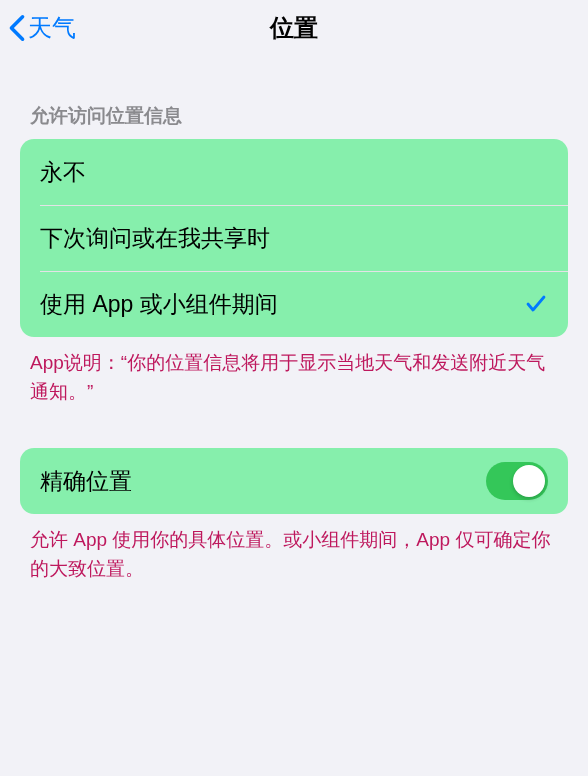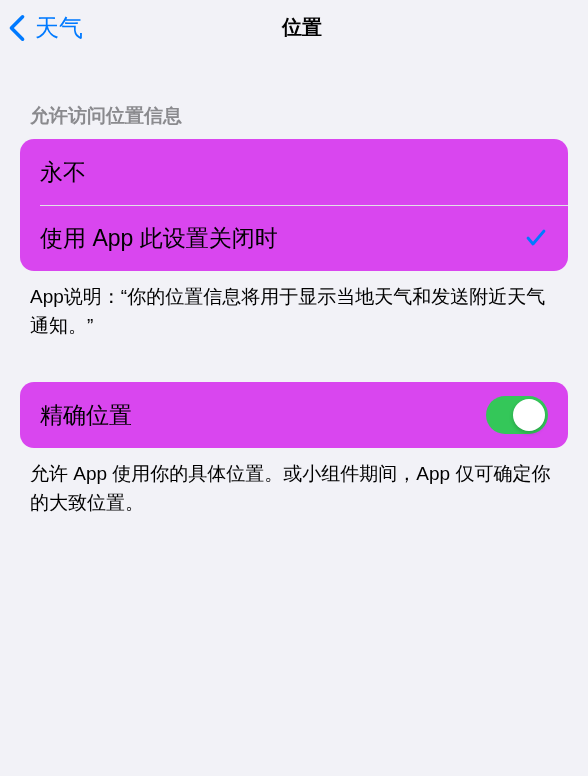--- a/index.html
+++ b/index.html
@@ -21,43 +21,42 @@
       align-items: center;
       position: relative;
       padding: 0 8px;
     }
     .back-button {
       display: flex;
       align-items: center;
       color: #007aff;
       font-size: 24px;
       cursor: pointer;
-      gap: 9px;
+      gap: 2px;
     }
     .back-button svg {
       width: 18px;
       height: 28px;
     }
     .nav-title {
       position: absolute;
       left: 50%;
       transform: translateX(-50%);
-      font-size: 20px;
+      font-size: 24px;
       font-weight: 600;
       color: #000;
-      margin-left: 8px;
     }
     .section-header {
       padding: 48px 30px 10px 30px;
       font-size: 19px;
       color: #8a8a8e;
       font-weight: bold;
     }
     .list-group {
-      background: #d946ef;
+      background: #86efac;
       border-radius: 14px;
       margin: 0 20px;
       overflow: hidden;
     }
     .list-item {
       display: flex;
       align-items: center;
       justify-content: space-between;
       min-height: 66px;
       padding: 0 20px;
@@ -76,21 +75,21 @@
       background: #e3e3e6;
     }
     .checkmark {
       color: #007aff;
       width: 24px;
       height: 24px;
     }
     .section-footer {
       padding: 12px 30px 0 30px;
       font-size: 19px;
-      color: #000000;
+      color: #be185d;
       line-height: 1.5;
     }
     .toggle {
       width: 62px;
       height: 38px;
       background: #34c759;
       border-radius: 19px;
       position: relative;
       cursor: pointer;
     }
@@ -121,21 +120,24 @@
   <div class="nav-title">位置</div>
 </div>
 
 <div class="section-header">允许访问位置信息</div>
 
 <div class="list-group">
   <div class="list-item">
     <span>永不</span>
   </div>
   <div class="list-item">
-    <span>使用 App 此设置关闭时</span>
+    <span>下次询问或在我共享时</span>
+  </div>
+  <div class="list-item">
+    <span>使用 App 或小组件期间</span>
     <svg class="checkmark" viewBox="0 0 24 24" fill="none">
       <path d="M4 12 L9 18 L20 5" stroke="#007aff" stroke-width="2.8" stroke-linecap="round" stroke-linejoin="round"></path>
     </svg>
   </div>
 </div>
 
 <div class="section-footer">App说明：“你的位置信息将用于显示当地天气和发送附近天气通知。”</div>
 
 <div class="section-2-header-spacing"></div>
 

